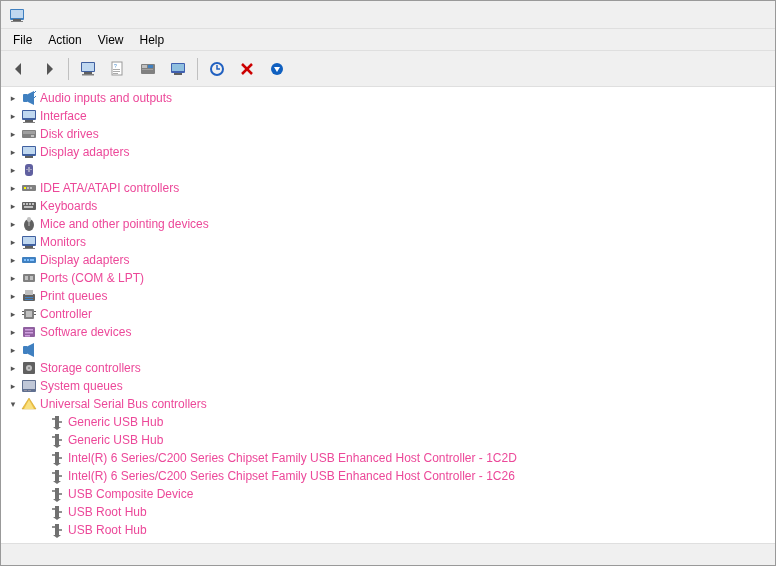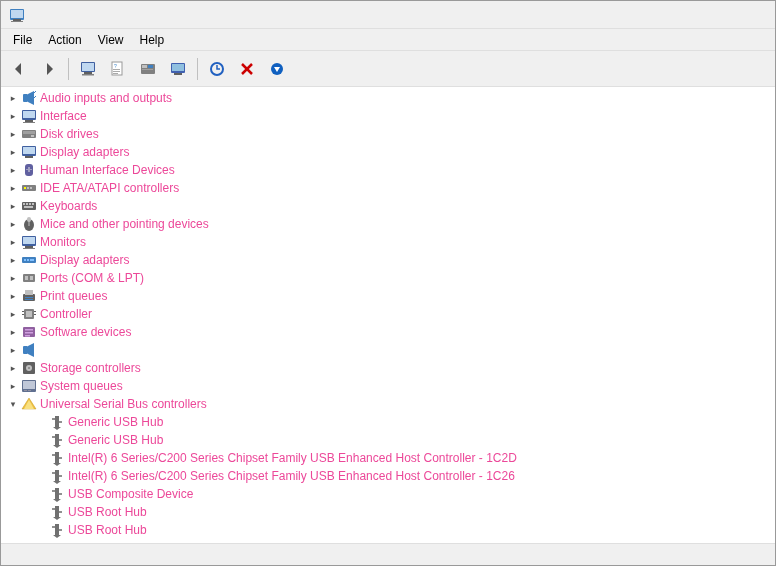--- a/index.html
+++ b/index.html
@@ -308,21 +308,20 @@
         </div>
         <div class="tree-item">
           <span class="tree-expand" style="margin-left: 4px;">▸</span>
           <span class="tree-icon">
             <svg width="16" height="16" viewBox="0 0 16 16">
               <rect x="4" y="2" width="8" height="12" rx="3" fill="#6060a0"></rect>
               <rect x="5" y="7" width="6" height="1" fill="#a0a0c0"></rect>
               <rect x="7" y="5" width="2" height="5" fill="#a0a0c0"></rect>
             </svg>
           </span>
-          <span class="tree-label">Human Interface Devices</span>
         </div>
         <div class="tree-item">
           <span class="tree-expand" style="margin-left: 4px;">▸</span>
           <span class="tree-icon">
             <svg width="16" height="16" viewBox="0 0 16 16">
               <rect x="1" y="5" width="14" height="6" rx="1" fill="#808080"></rect>
               <rect x="3" y="7" width="2" height="2" fill="#ffff00"></rect>
               <rect x="6" y="7" width="2" height="2" fill="#c0c0c0"></rect>
               <rect x="9" y="7" width="2" height="2" fill="#c0c0c0"></rect>
             </svg>

